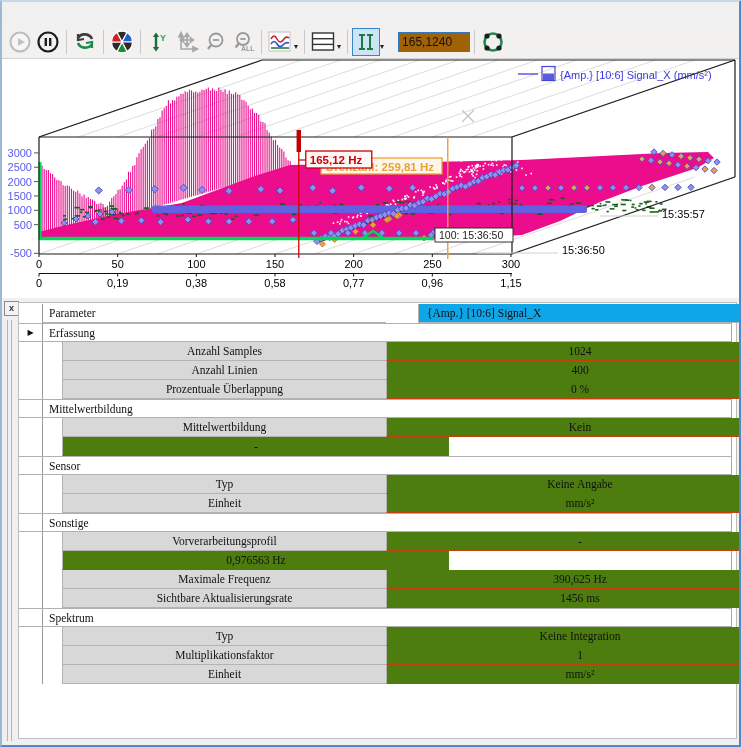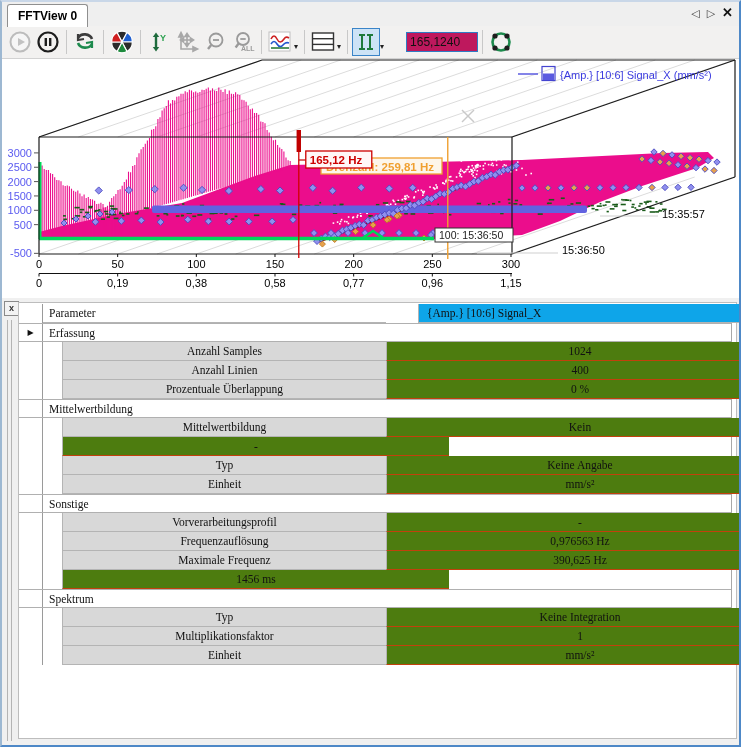--- a/index.html
+++ b/index.html
@@ -13,22 +13,22 @@
   .tabnav{position:absolute;right:6px;top:4px;display:flex;gap:7px;align-items:center;}
   .tabnav span{font-size:11px;color:#3a3a3a;cursor:default;line-height:14px;}
   .tabnav .x{font-size:13px;font-weight:bold;color:#111;}
   
   .toolbar{position:absolute;left:0;top:24px;width:100%;height:33px;background:#f2f1f0;border-bottom:1px solid #d2d2d2;
     display:flex;align-items:center;padding-left:4px;box-sizing:border-box;}
   .tbtn{width:26px;height:26px;display:flex;align-items:center;justify-content:center;margin:0 1px;}
   .sep{width:1px;height:24px;background:#c8c8c8;margin:0 4px;}
   .caret{font-size:8px;color:#222;margin:8px 2px 0 0;}
   .cursorbox{width:26px;height:26px;background:#cde3f6;border:1px solid #3a84c8;display:flex;align-items:center;justify-content:center;}
-  .freqinput{width:64px;height:18px;border:1.5px solid #2e7bc4;font-size:12px;padding:0 3px;margin-left:20px;
-    font-family:"Liberation Sans",sans-serif;color:#111;background:#be185d;}
+  .freqinput{width:64px;height:18px;border:1.5px solid #2e7bc4;font-size:12px;padding:0 3px;margin-left:12px;
+    font-family:"Liberation Sans",sans-serif;color:#111;background:#a16207;}
   
   .plotpanel{position:absolute;left:0;top:57px;width:741px;height:239px;background:#ffffff;}
   
   .bottom{position:absolute;left:0;top:296px;width:100%;height:449px;background:#f0f0f0;}
   .panelclose{position:absolute;left:2px;top:3px;width:13px;height:13px;border:1px solid #8a8a8a;background:#f3f3f3;
     font-size:9px;font-weight:bold;color:#333;text-align:center;line-height:12px;}
   .splitline{position:absolute;width:1px;top:22px;bottom:6px;background:#b4b4b4;}
   .tcard{position:absolute;left:16px;top:4px;width:719px;height:437px;background:#ffffff;border:1px solid #bdbdbd;box-sizing:border-box;}
   .pgrid{position:absolute;left:0;top:1px;width:712px;border-right:1px solid #a8a8a8;font-family:Liberation Serif, serif;}
   .prow{display:flex;height:19px;box-sizing:border-box;font-size:11.5px;color:#111;}
@@ -44,28 +44,20 @@
   .topA{width:343px;flex:none;box-sizing:border-box;background:#fff;display:flex;align-items:center;padding-left:6px;border-bottom:1px solid #b4b4b4;}
   .topB{width:345px;flex:none;box-sizing:border-box;background:#0ea5e9;display:flex;align-items:center;padding-left:8px;
     border-left:1px solid #b4b4b4;border-bottom:1px solid #b4b4b4;margin-left:32px;}
   svg text{font-family:"Liberation Sans",sans-serif;}
 </style>
 </head>
 <body>
 
 <div class="window">
 
-  <div class="tabbar">
-    <div class="tab"><span>FFTView 0</span></div>
-    <div class="tabnav">
-      <span>◁</span>
-      <span>▷</span>
-      <span class="x">✕</span>
-    </div>
-  </div>
 
   <div class="toolbar">
     <div class="tbtn">
       <svg width="24" height="24">
         <circle cx="12" cy="12" r="9.5" fill="#f6f6f6" stroke="#bcbcbc" stroke-width="2"></circle>
         <path d="M10 8 L17 12 L10 16 Z" fill="#c2c2c2"></path>
       </svg>
     </div>
     <div class="tbtn">
       <svg width="24" height="24">
@@ -996,20 +988,24 @@
             <div class="gcell"></div>
             <div class="indent"></div>
             <div class="lcell">Mittelwertbildung</div>
             <div class="vcell">Kein</div>
           </div>
           <div class="prow">
             <div class="gcell"></div>
             <div class="indent"></div>
             <div class="vcell">-</div>
           </div>
+          <div class="prow sec">
+            <div class="gcell"></div>
+            <div class="seccell">Sensor</div>
+          </div>
           <div class="prow">
             <div class="gcell"></div>
             <div class="indent"></div>
             <div class="lcell">Typ</div>
             <div class="vcell">Keine Angabe</div>
           </div>
           <div class="prow">
             <div class="gcell"></div>
             <div class="indent"></div>
             <div class="lcell">Einheit</div>
@@ -1021,32 +1017,32 @@
           </div>
           <div class="prow">
             <div class="gcell"></div>
             <div class="indent"></div>
             <div class="lcell">Vorverarbeitungsprofil</div>
             <div class="vcell">-</div>
           </div>
           <div class="prow">
             <div class="gcell"></div>
             <div class="indent"></div>
-            <div class="lcell">Frequenzauflösung</div>
             <div class="vcell">0,976563 Hz</div>
           </div>
           <div class="prow">
             <div class="gcell"></div>
             <div class="indent"></div>
             <div class="lcell">Maximale Frequenz</div>
             <div class="vcell">390,625 Hz</div>
           </div>
           <div class="prow">
             <div class="gcell"></div>
             <div class="indent"></div>
+            <div class="lcell">Sichtbare Aktualisierungsrate</div>
             <div class="vcell">1456 ms</div>
           </div>
           <div class="prow sec">
             <div class="gcell"></div>
             <div class="seccell">Spektrum</div>
           </div>
           <div class="prow">
             <div class="gcell"></div>
             <div class="indent"></div>
             <div class="lcell">Typ</div>

